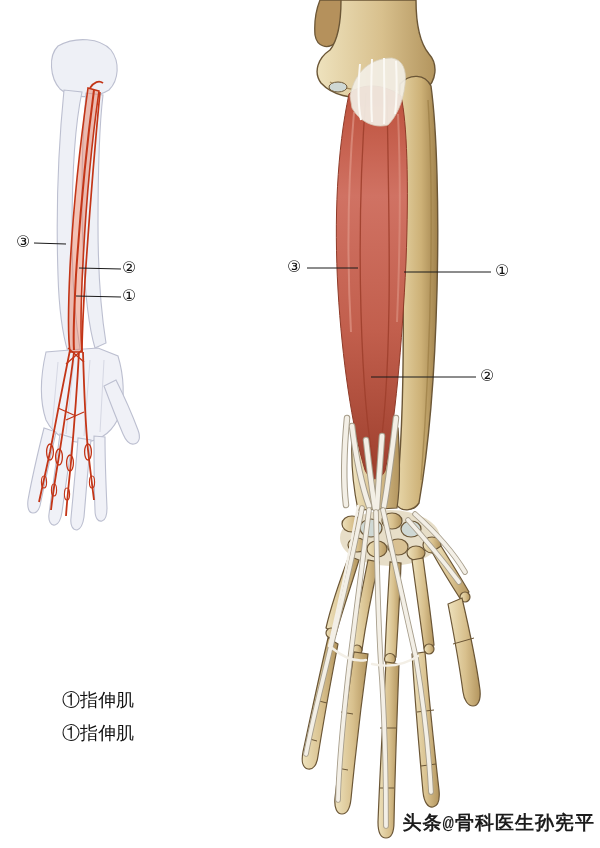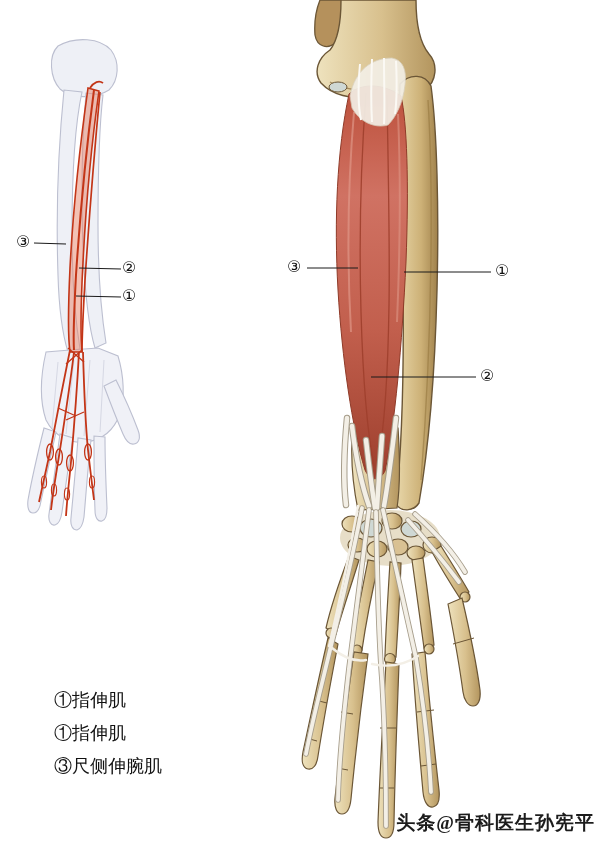--- a/index.html
+++ b/index.html
@@ -1,25 +1,25 @@
 <!DOCTYPE html>
 <html><head>
 <meta charset="utf-8">
 <style>
   html,body{margin:0;padding:0;background:#ffffff;}
   .page{position:relative;width:600px;height:848px;background:#ffffff;overflow:hidden;
         font-family:"Liberation Sans","DejaVu Sans",sans-serif;}
   .art{position:absolute;left:0;top:0;}
   .num-label{position:absolute;font-size:16px;line-height:16px;color:#111;
              font-family:"DejaVu Sans",sans-serif;user-select:none;}
-  .legend{position:absolute;left:54px;top:684px;font-size:18px;line-height:33px;color:#111;
+  .legend{position:absolute;left:62px;top:684px;font-size:18px;line-height:33px;color:#111;
           font-family:"Liberation Serif","DejaVu Serif",serif;}
   .legend-item{white-space:nowrap;}
   .watermark{position:absolute;right:5px;top:810px;font-size:19px;font-weight:bold;color:#1c1c1c;
-             font-family:Liberation Serif, serif;letter-spacing:1px;}
+             font-family:Liberation Mono, monospace;letter-spacing:1px;}
 </style>
 </head>
 <body>
 
 <div class="page">
 
   <svg class="art" viewBox="0 0 600 848" width="600" height="848">
     <defs>
       <linearGradient id="gBone" x1="0" y1="0" x2="1" y2="0">
         <stop offset="0" stop-color="#eee2bd"></stop>
@@ -201,18 +201,17 @@
   <span class="num-label" style="left:122px;top:260px;">②</span>
   <span class="num-label" style="left:122px;top:288px;">①</span>
 
   <span class="num-label" style="left:287px;top:259px;">③</span>
   <span class="num-label" style="left:495px;top:263px;">①</span>
   <span class="num-label" style="left:480px;top:368px;">②</span>
 
   <div class="legend">
     <div class="legend-item">①指伸肌</div>
     <div class="legend-item">①指伸肌</div>
-    <div class="legend-item">③尺侧伸腕肌</div>
   </div>
 
   <div class="watermark">头条@骨科医生孙宪平</div>
 
 </div>
 
 </body></html>

